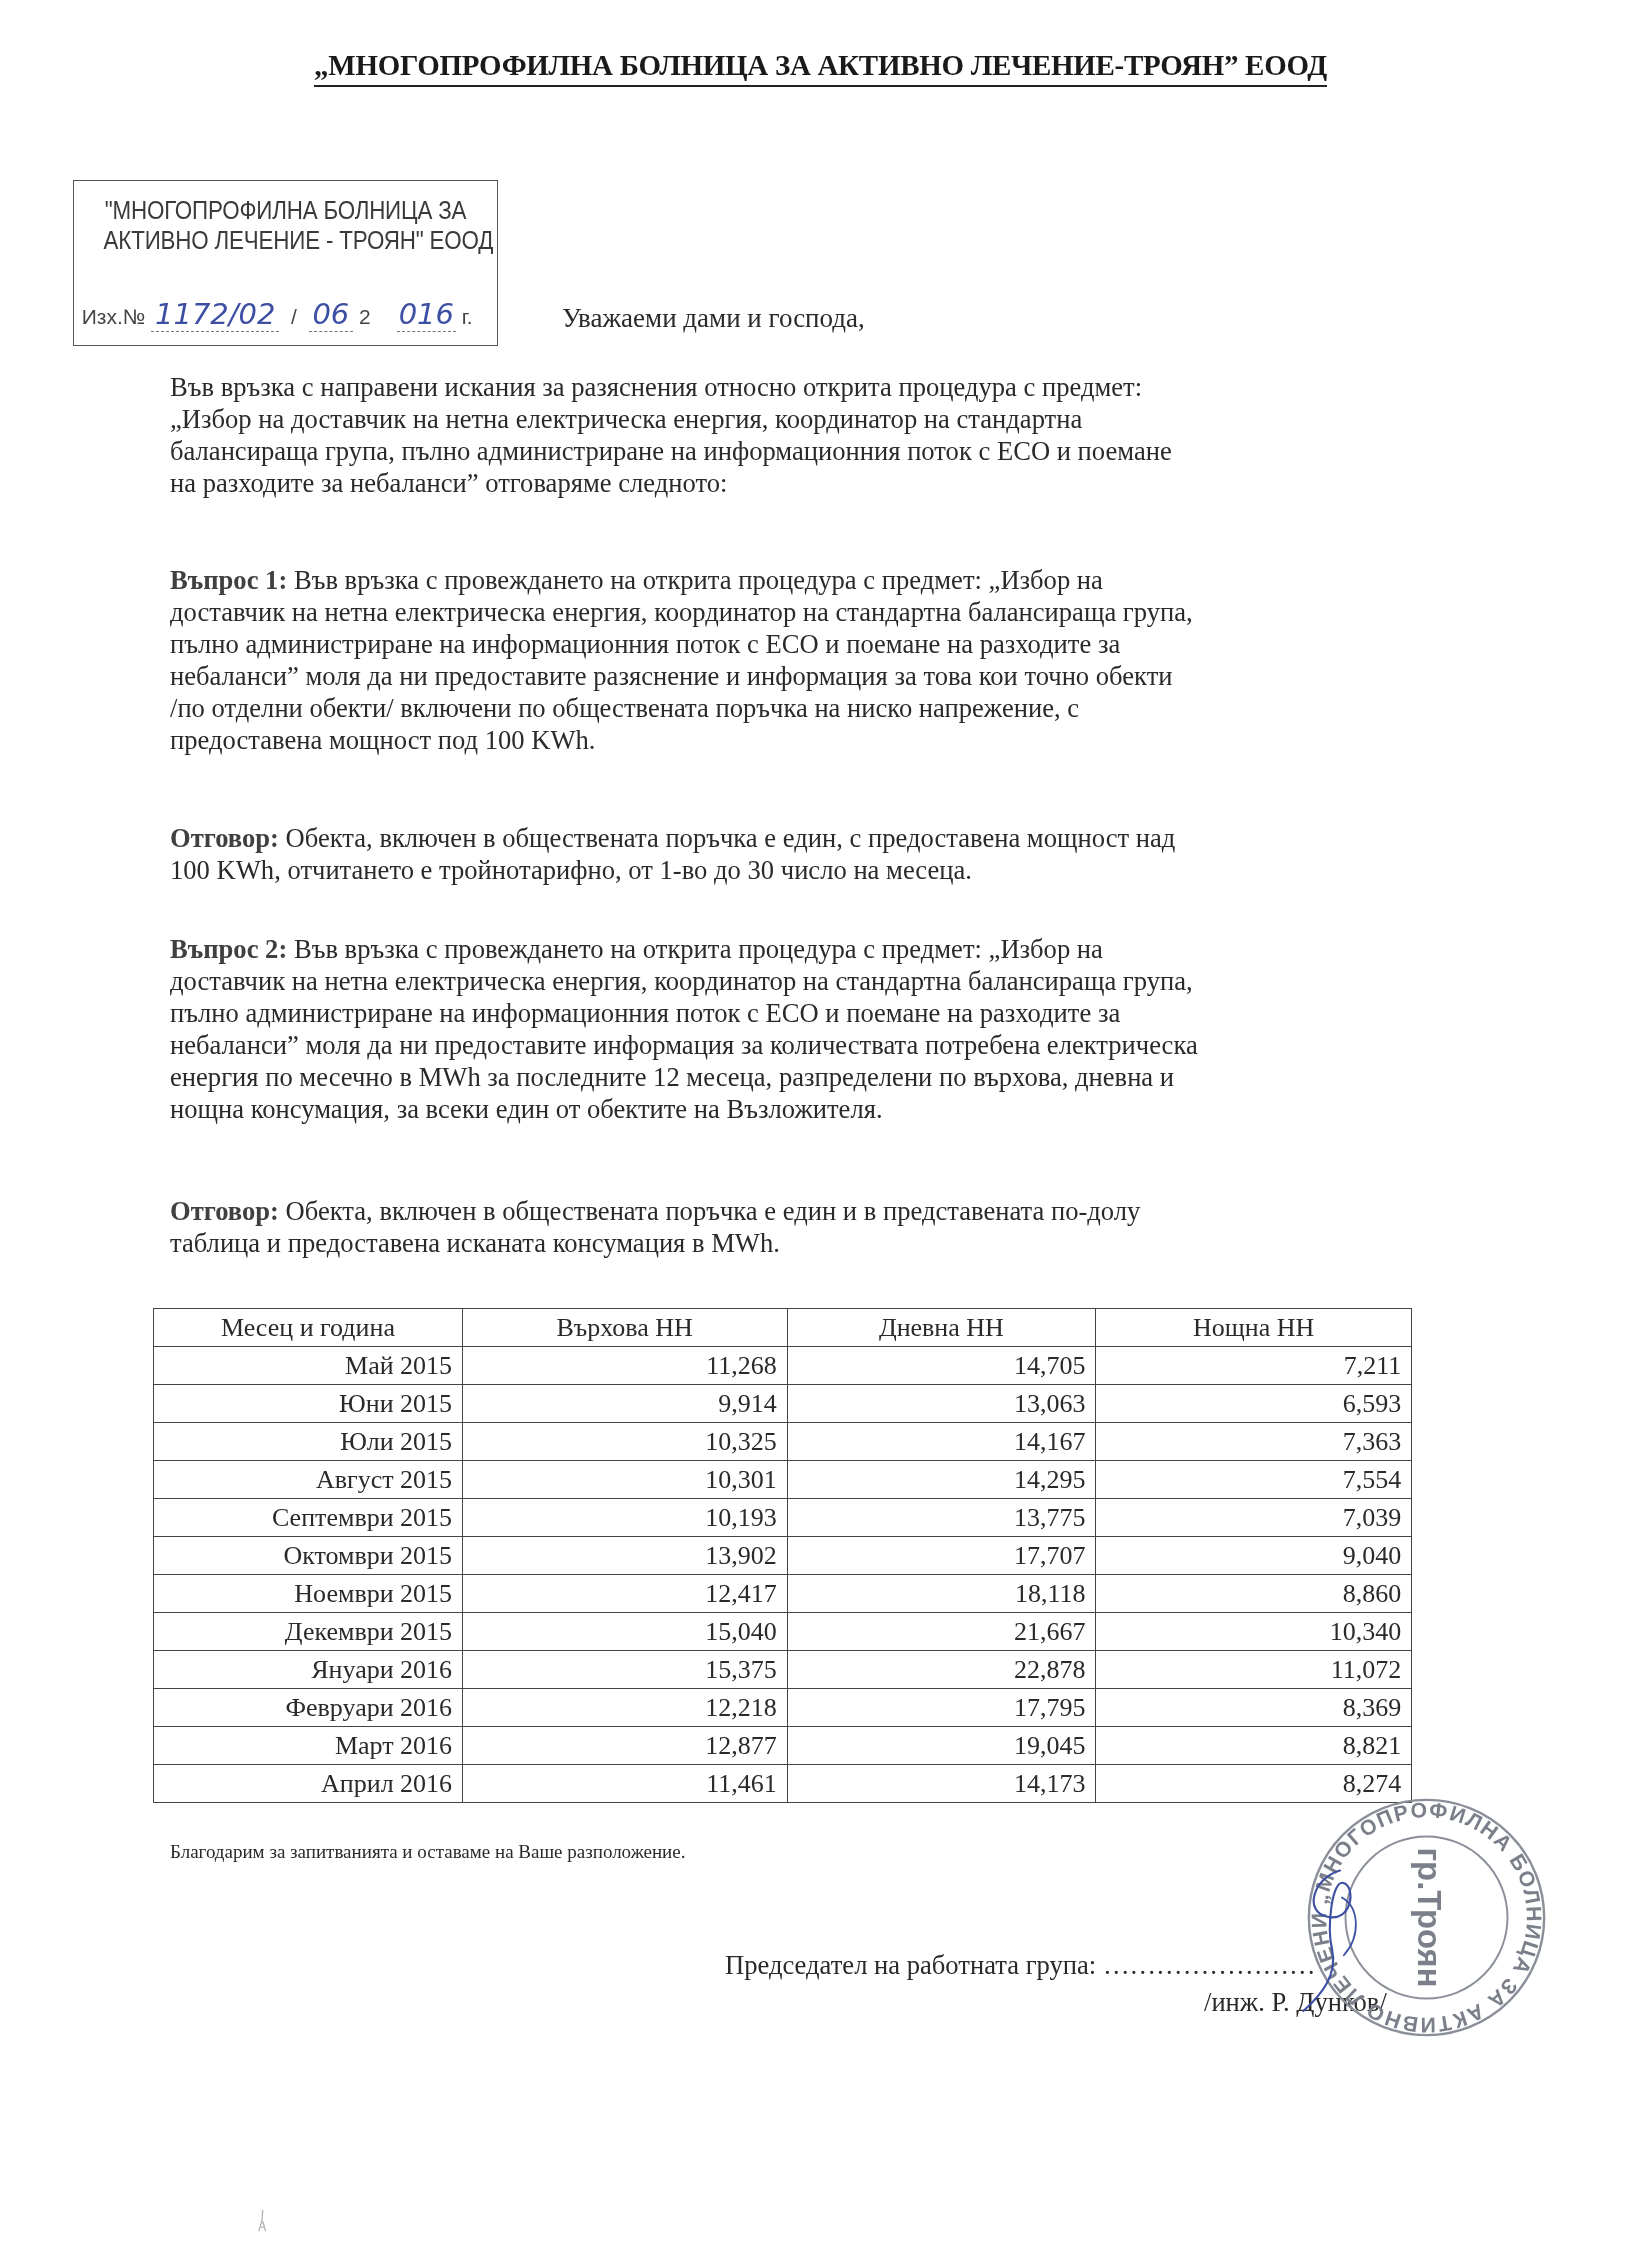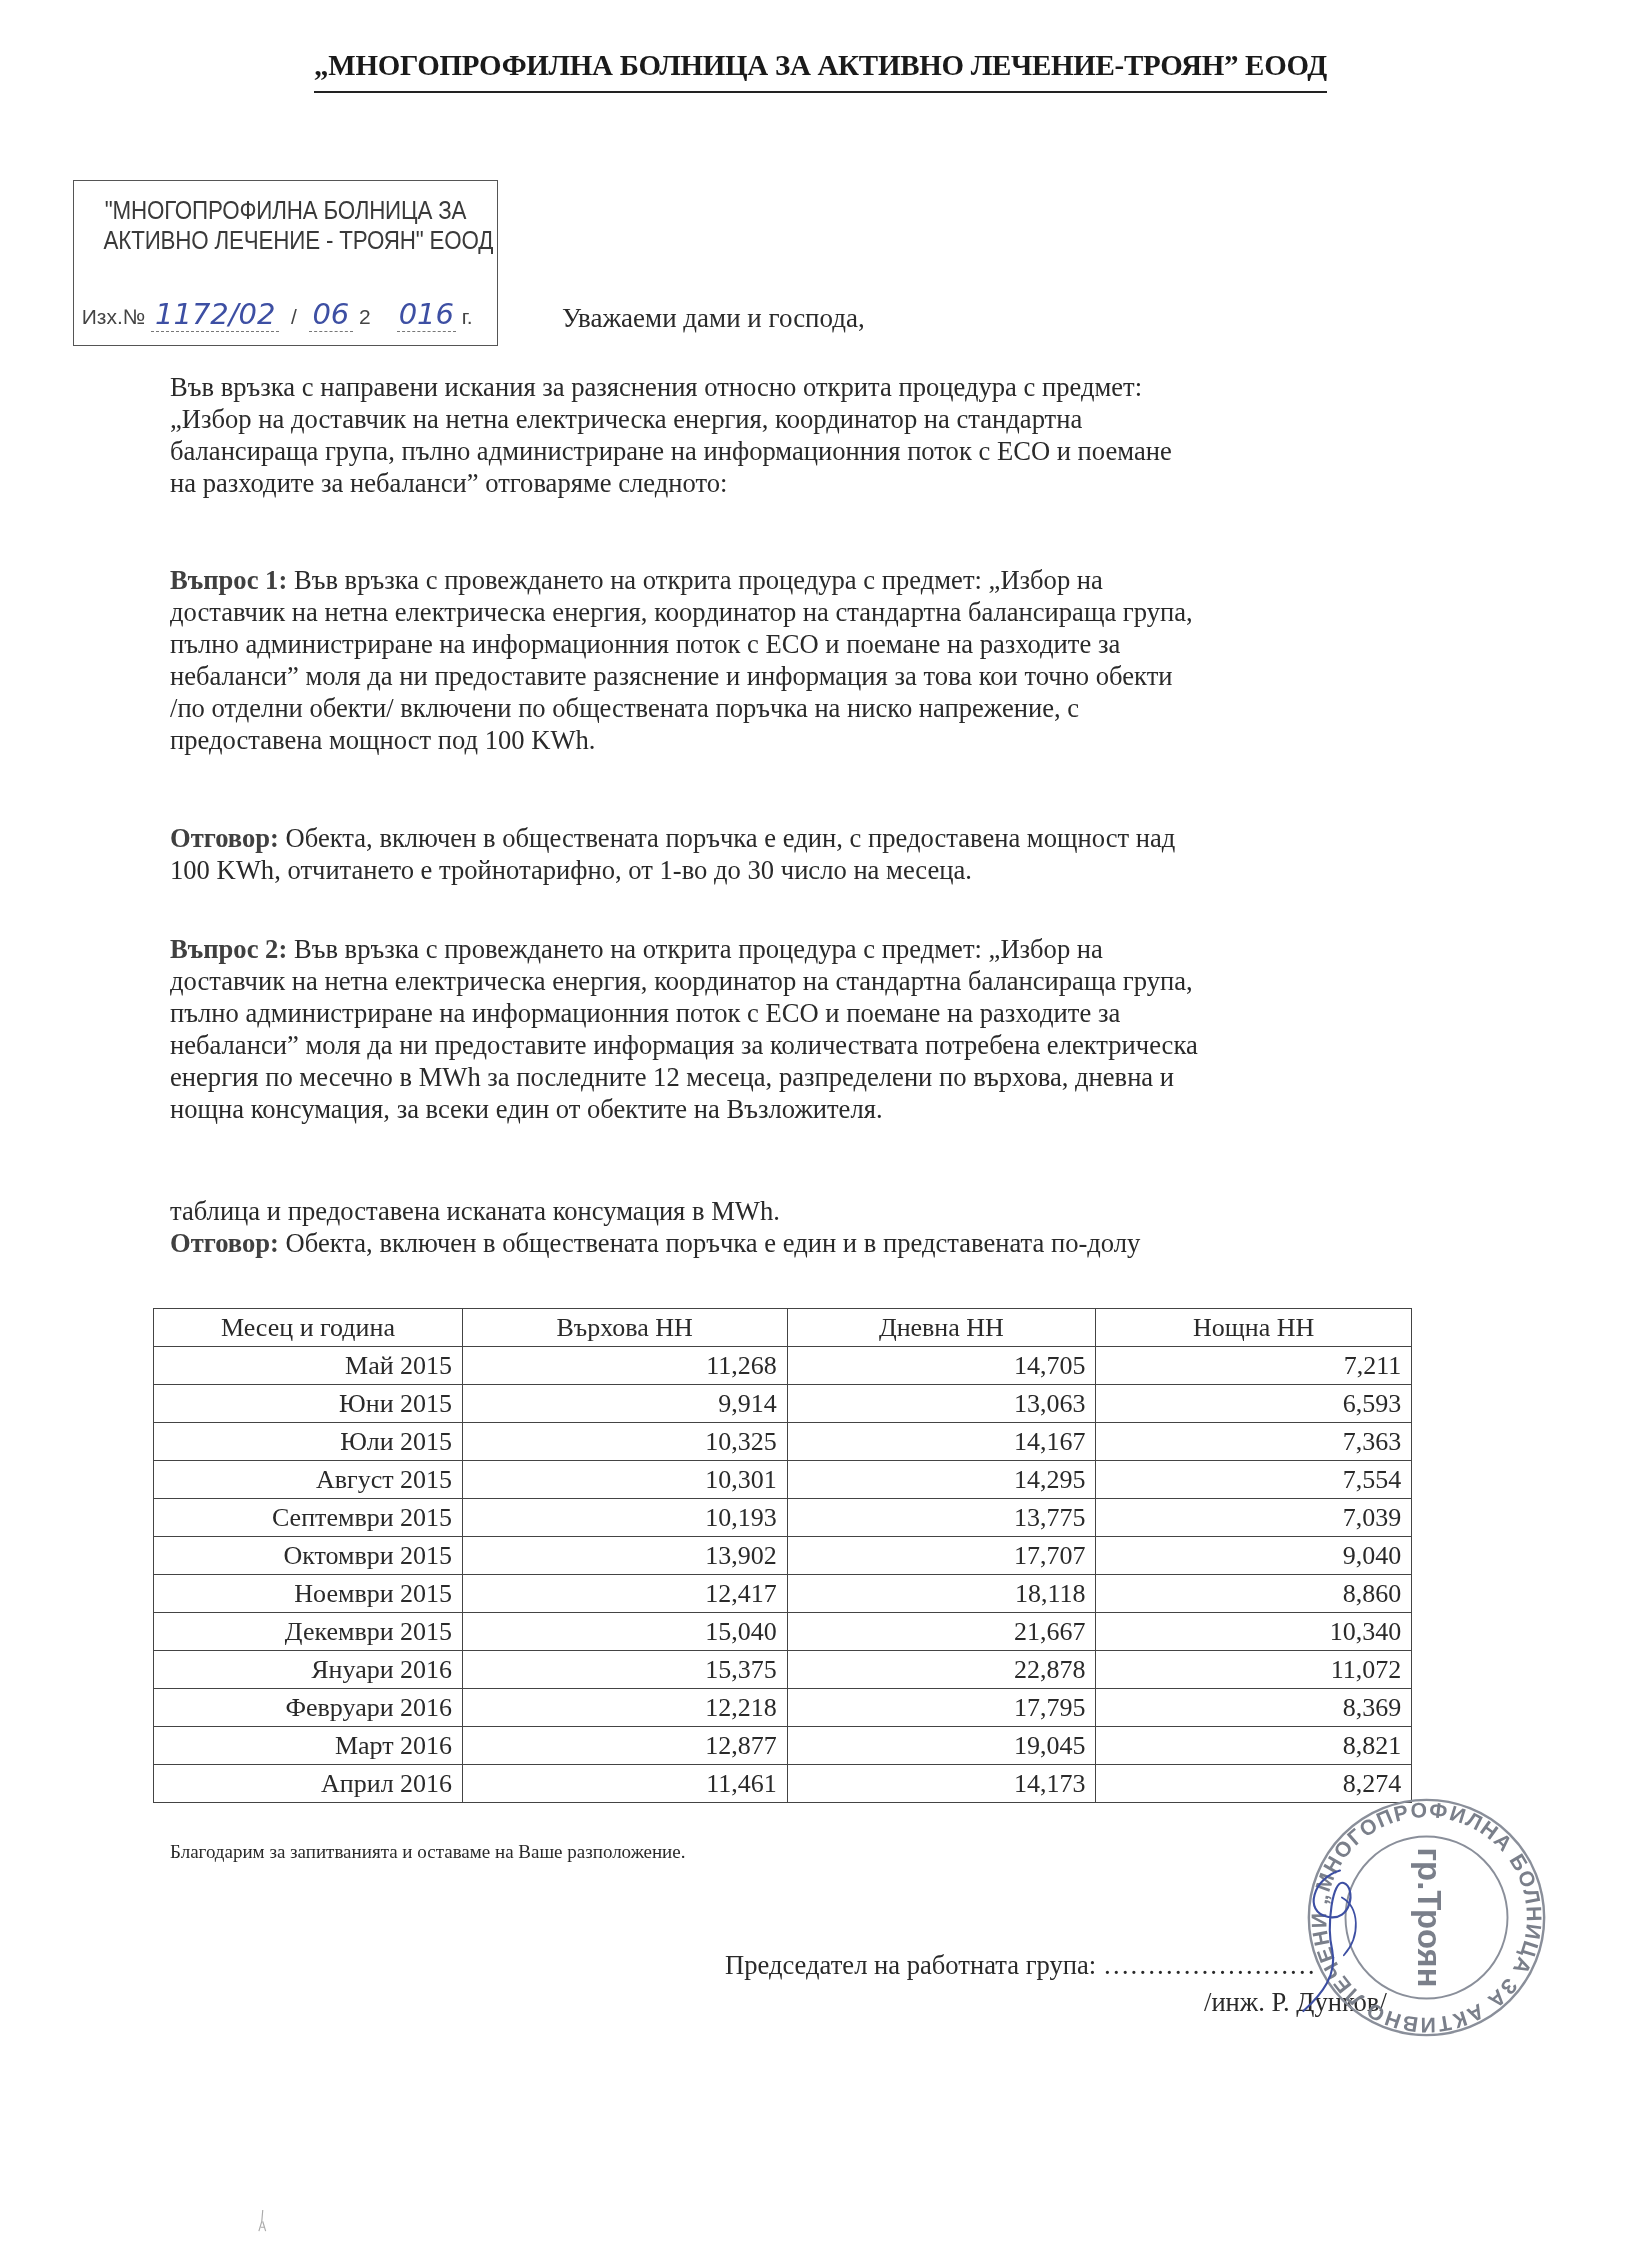--- a/index.html
+++ b/index.html
@@ -1,21 +1,21 @@
 <!DOCTYPE html>
 <html><head>
 <meta charset="utf-8">
 <style>
   html, body { margin:0; padding:0; background:#ffffff; }
   body { width:1641px; height:2257px; position:relative; overflow:hidden;
          font-family:"Liberation Serif", "DejaVu Serif", serif; color:#2a2a2a; }
   .abs { position:absolute; }
   .title { left:0; width:1641px; top:48px; text-align:center; font-size:29px; font-weight:bold;
            color:#1a1a1a; letter-spacing:-0.3px; }
-  .title span { border-bottom:2.9px solid #222; padding-bottom:8px; display:inline-block; line-height:35px;text-align:center; }
+  .title span { border-bottom:2.9px solid #222; padding-bottom:2px; display:inline-block; line-height:35px;text-align:center; }
 
   .stamp { left:73px; top:180px; width:425px; height:166px; border:1.9px solid #555; box-sizing:border-box;
            font-family:"Liberation Sans", "DejaVu Sans", sans-serif; color:#3a3a3a; }
   .stamp .l1, .stamp .l2 { position:absolute; left:0; width:100%; text-align:center; font-size:26px;
            transform:scaleX(0.86); transform-origin:center; white-space:nowrap; letter-spacing:-0.2px; }
   .stamp .l1 { top:13.5px; } .stamp .l2 { top:44px; }
   .stamp .l3 { position:absolute; left:7.7px; bottom:13.5px; font-size:21px; white-space:nowrap; width:410px; }
   .stamp .l3 .lbl { font-size:21px; color:#444; }
   .hand { font-family:"DejaVu Sans", sans-serif; font-style:italic; color:#3d4fa3; font-size:29px;
           border-bottom:1px dashed #777; display:inline-block; padding:0 3.9px; }
@@ -89,22 +89,22 @@
 <div class="abs para" style="top:933px;">
   <span class="line"><b>Въпрос 2:</b><span> Във връзка с провеждането на открита процедура с предмет: „Избор на</span></span>
   <span class="line">доставчик на нетна електрическа енергия, координатор на стандартна балансираща група,</span>
   <span class="line">пълно администриране на информационния поток с ЕСО и поемане на разходите за</span>
   <span class="line">небаланси” моля да ни предоставите информация за количествата потребена електрическа</span>
   <span class="line">енергия по месечно в MWh за последните 12 месеца, разпределени по върхова, дневна и</span>
   <span class="line">нощна консумация, за всеки един от обектите на Възложителя.</span>
 </div>
 
 <div class="abs para" style="top:1195px;">
+  <span class="line"><b>Отговор:</b><span> Обекта, включен в обществената поръчка е един и в представената по-долу</span></span>
   <span class="line">таблица и предоставена исканата консумация в MWh.</span>
-  <span class="line"><b>Отговор:</b><span> Обекта, включен в обществената поръчка е един и в представената по-долу</span></span>
 </div>
 
 <table class="data">
   <colgroup>
       <col class="c1">
       <col class="c2">
       <col class="c3">
       <col class="c4">
     </colgroup>
   <thead>

